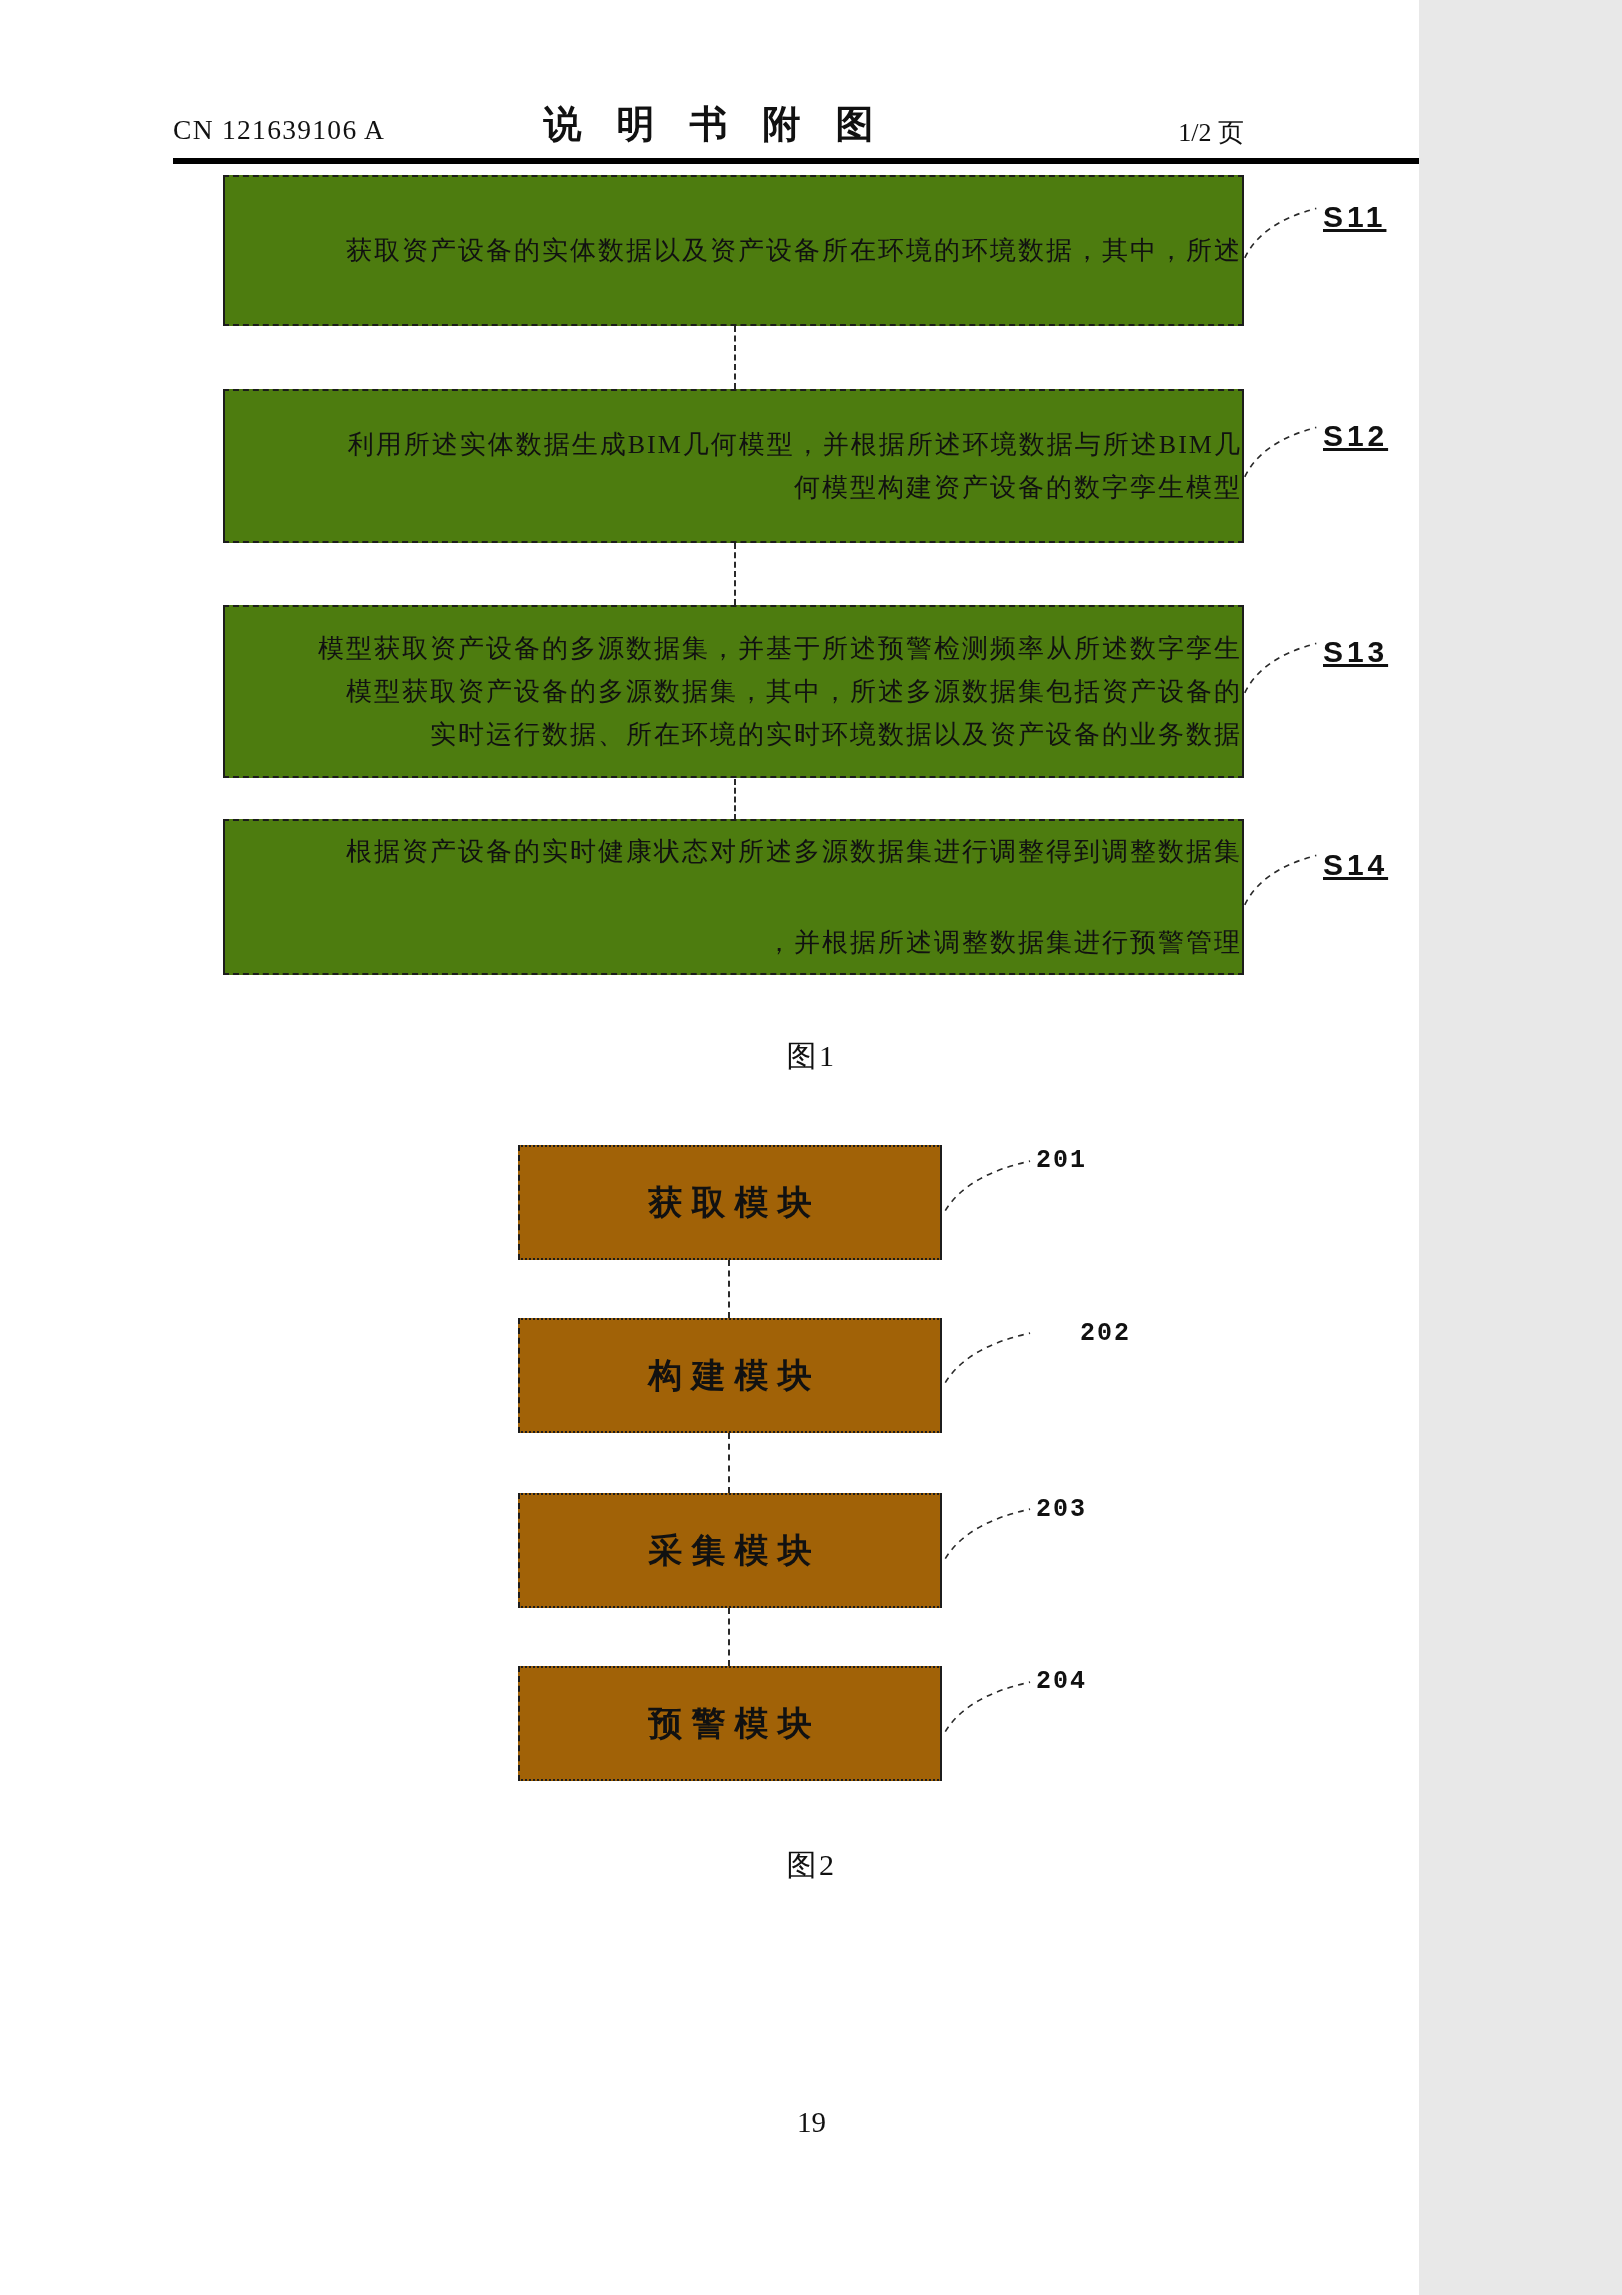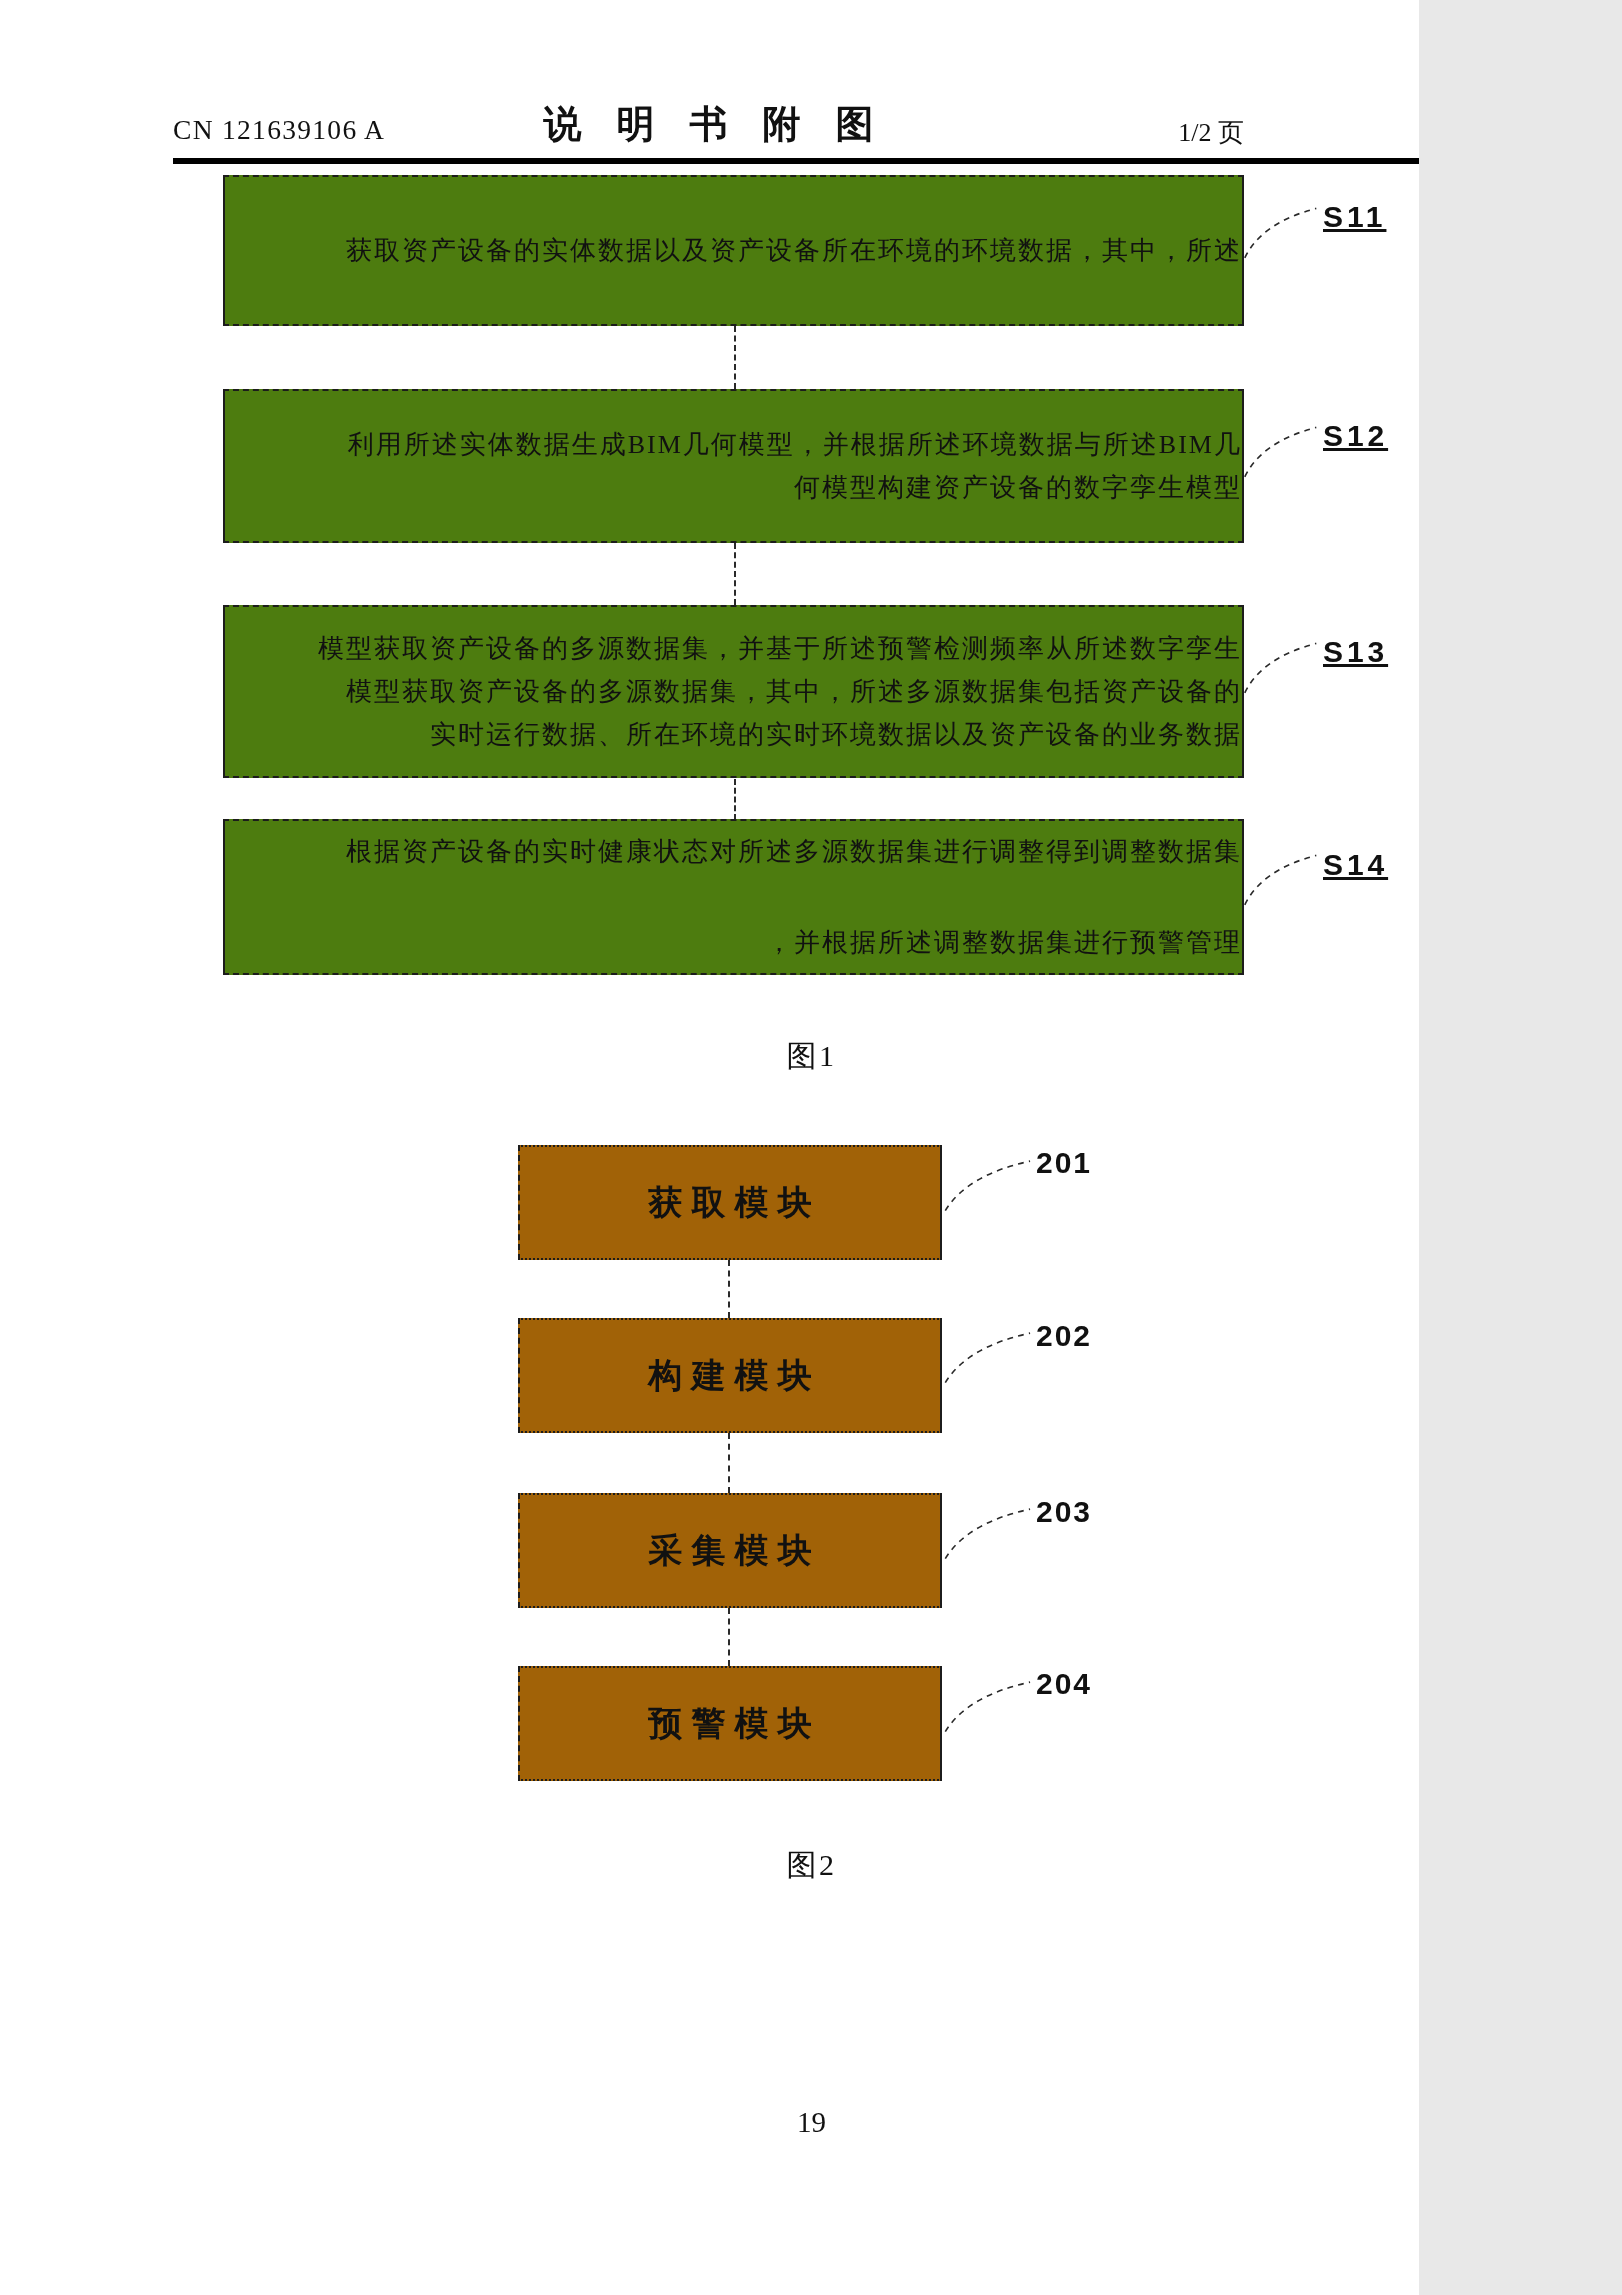--- a/index.html
+++ b/index.html
@@ -71,22 +71,22 @@
     display:flex;justify-content:center;align-items:center;
     background:#a16207;
   }
   .module-label{
     font-size:34px;font-weight:600;letter-spacing:9.2px;text-indent:9.2px;
     white-space:nowrap;
   }
   .fig2-connector{left:728px;}
   .module-id{
     position:absolute;left:1036px;
-    font-family:Liberation Sans, sans-serif;
-    font-size:30px;font-weight:700;letter-spacing:2px;white-space:nowrap;
+    font-family:Liberation Mono, monospace;
+    font-size:25px;font-weight:700;letter-spacing:2px;white-space:nowrap;
   }
   
   .page-number{
     position:absolute;left:0;width:1623px;top:2106px;text-align:center;
     font-size:29px;
   }
 </style>
 </head>
 <body>
 
@@ -150,21 +150,21 @@
   <div class="module-id" style="top:1146px;">201</div>
 
   <div class="v-connector fig2-connector" style="top:1260px;height:58px;"></div>
 
   <div class="module-box" style="top:1318px;">
     <div class="module-label">构建模块</div>
   </div>
   <svg class="leader" style="left:944px;top:1324px;" width="88" height="62" viewBox="0 0 135 95">
     <path d="M 2 90 Q 35 35 132 14"></path>
   </svg>
-  <div class="module-id" style="top:1319px;">202</div>
+  <div class="module-id" style="top:1319px;margin-left:44px;">202</div>
 
   <div class="v-connector fig2-connector" style="top:1433px;height:60px;"></div>
 
   <div class="module-box" style="top:1493px;">
     <div class="module-label">采集模块</div>
   </div>
   <svg class="leader" style="left:944px;top:1500px;" width="88" height="62" viewBox="0 0 135 95">
     <path d="M 2 90 Q 35 35 132 14"></path>
   </svg>
   <div class="module-id" style="top:1495px;">203</div>

